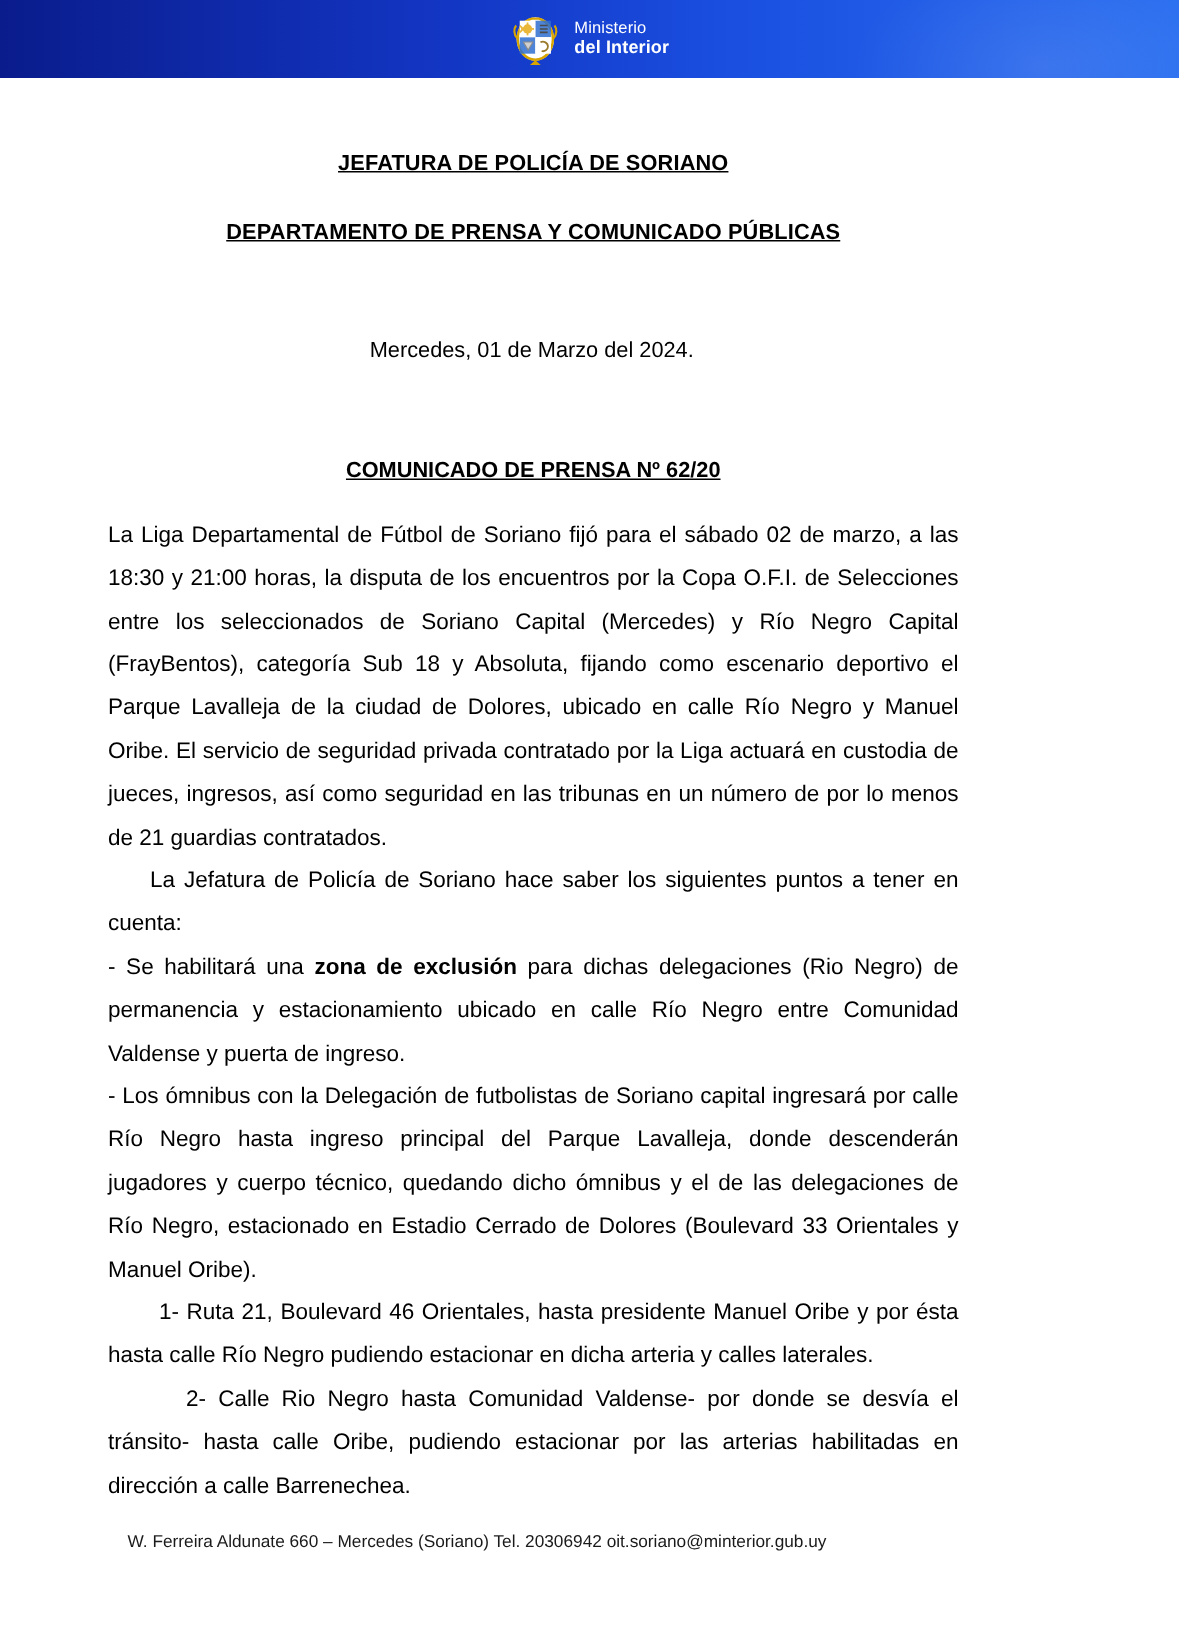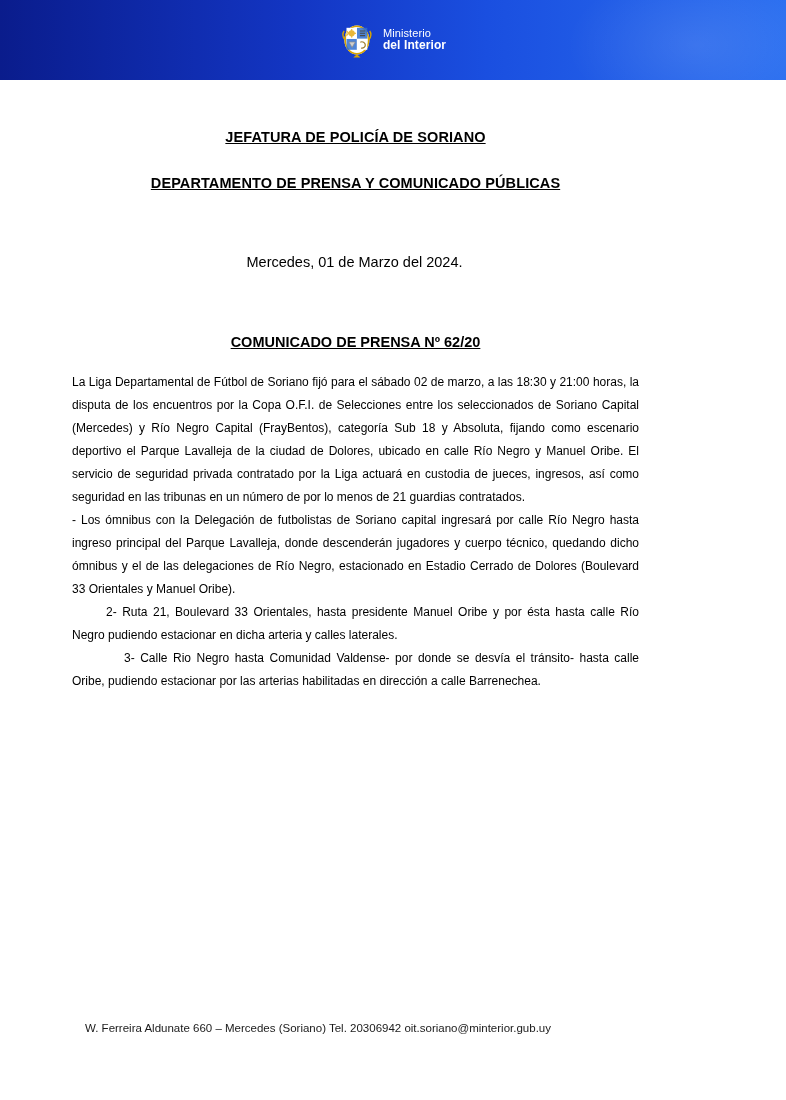--- a/index.html
+++ b/index.html
@@ -13,21 +13,21 @@
     font-family: "Liberation Sans", sans-serif;
     color: #000000;
     position: relative;
     overflow: hidden;
   }
 
   
   .header-banner {
     position: relative;
     width: 786px;
-    height: 80px;
+    height: 52px;
     background: linear-gradient(90deg, #0a1c8c 0%, #1336c4 38%, #1a4fe0 62%, #2b6ff0 100%);
     overflow: hidden;
   }
   .header-banner::after {
     content: "";
     position: absolute;
     right: -40px;
     top: -30px;
     width: 260px;
     height: 150px;
@@ -100,21 +100,21 @@
   .comunicado {
     font-weight: 700;
     font-size: 14.5px;
     text-decoration: underline;
     display: inline-block;
     margin-top: 24px;
   }
 
   .body-text {
     margin-top: 20px;
-    font-size: 12px;
+    font-size: 15px;
     line-height: 1.92;
     text-align: justify;
   }
   .body-text p {
     margin: 0;
     text-align: justify;
   }
   .indent {
     text-indent: 28px;
   }
@@ -183,20 +183,22 @@
   </div>
 
   <div class="place-date">Mercedes, 01 de  Marzo del 2024.</div>
 
   <div class="comunicado-wrap">
     <span class="comunicado">COMUNICADO DE PRENSA Nº 62/20</span>
   </div>
 
   <div class="body-text">
     <p>La Liga Departamental de Fútbol de Soriano fijó para el sábado 02 de marzo, a las 18:30 y 21:00 horas, la disputa de los encuentros por la Copa O.F.I. de Selecciones entre los seleccionados de Soriano Capital (Mercedes) y Río Negro Capital (FrayBentos), categoría Sub 18 y Absoluta, fijando como escenario deportivo el Parque Lavalleja de la ciudad de Dolores, ubicado en calle Río Negro y Manuel Oribe. El servicio de seguridad privada contratado por la Liga actuará en custodia de jueces, ingresos, así como seguridad en las tribunas en un número de por lo menos de 21 guardias contratados.</p>
+    <p class="indent">La Jefatura de Policía de Soriano hace saber los siguientes puntos a tener en cuenta:</p>
+    <p><span>- Se habilitará una </span><span class="bold">zona de exclusión</span><span> para dichas delegaciones (Rio Negro) de permanencia y estacionamiento ubicado en calle Río Negro entre Comunidad Valdense y puerta de ingreso.</span></p>
     <p>- Los ómnibus con la Delegación de futbolistas de Soriano capital ingresará por calle Río Negro hasta ingreso principal del Parque Lavalleja, donde descenderán jugadores y cuerpo técnico, quedando dicho ómnibus y el de las delegaciones de Río Negro, estacionado en Estadio Cerrado de Dolores (Boulevard 33 Orientales y Manuel Oribe).</p>
-    <p class="indent-2">2- Ruta 21, Boulevard 33 Orientales, hasta presidente Manuel Oribe y por ésta hasta calle Río Negro pudiendo estacionar en dicha arteria y calles laterales.</p>
-    <p class="indent-3">3-  Calle Rio Negro hasta Comunidad Valdense- por donde se desvía el tránsito- hasta calle Oribe, pudiendo estacionar por las arterias habilitadas en dirección a calle Barrenechea.</p>
+    <p class="indent-2">1- Ruta 21, Boulevard 46 Orientales, hasta presidente Manuel Oribe y por ésta hasta calle Río Negro pudiendo estacionar en dicha arteria y calles laterales.</p>
+    <p class="indent-3">2-  Calle Rio Negro hasta Comunidad Valdense- por donde se desvía el tránsito- hasta calle Oribe, pudiendo estacionar por las arterias habilitadas en dirección a calle Barrenechea.</p>
   </div>
 
 </div>
 
 <div class="footer">W. Ferreira Aldunate 660 – Mercedes (Soriano) Tel. 20306942 oit.soriano@minterior.gub.uy</div>
 
 </body></html>

